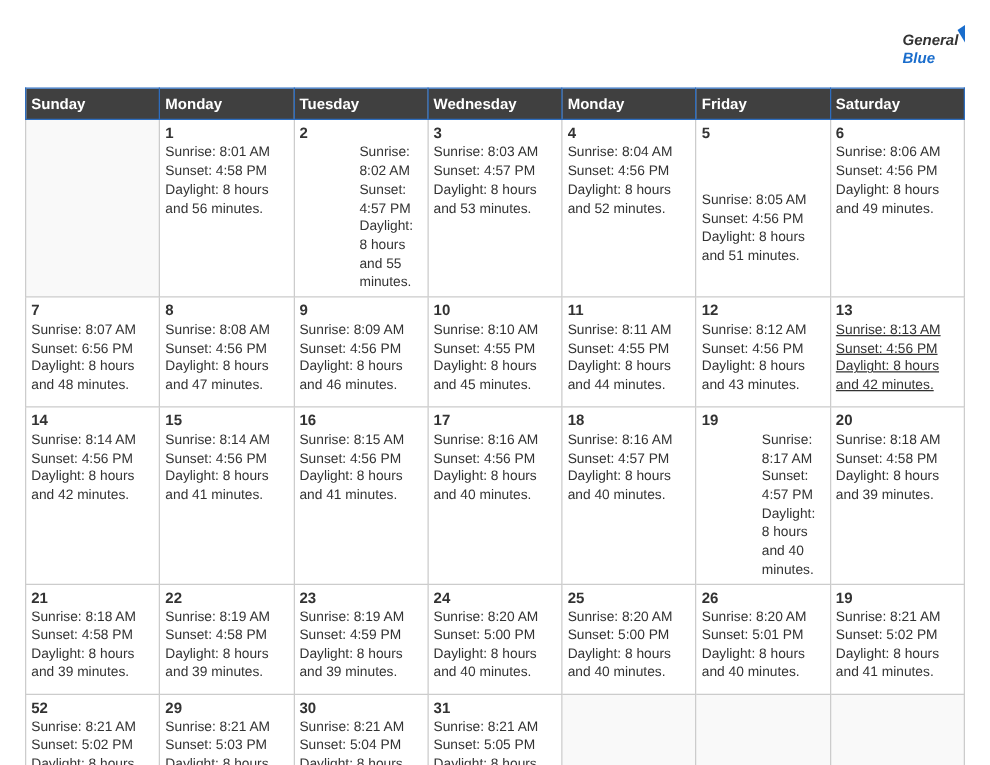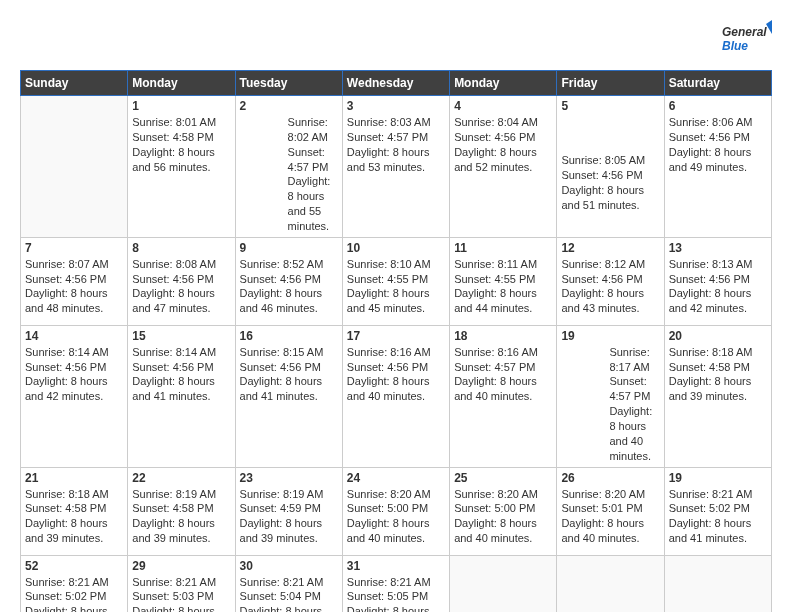--- a/index.html
+++ b/index.html
@@ -158,34 +158,34 @@
             <div class="day-info" style="white-space: pre-line;">Sunrise: 8:06 AM
 Sunset: 4:56 PM
 Daylight: 8 hours
 and 49 minutes.</div>
           </td>
         </tr>
         <tr>
           <td>
             <span class="day-num">7</span>
             <div class="day-info" style="white-space: pre-line;">Sunrise: 8:07 AM
-Sunset: 4:56 PM
+Sunset: 6:56 PM
 Daylight: 8 hours
 and 48 minutes.</div>
           </td>
           <td>
             <span class="day-num">8</span>
             <div class="day-info" style="white-space: pre-line;">Sunrise: 8:08 AM
 Sunset: 4:56 PM
 Daylight: 8 hours
 and 47 minutes.</div>
           </td>
           <td>
             <span class="day-num">9</span>
-            <div class="day-info" style="white-space: pre-line;">Sunrise: 8:52 AM
+            <div class="day-info" style="white-space: pre-line;">Sunrise: 8:09 AM
 Sunset: 4:56 PM
 Daylight: 8 hours
 and 46 minutes.</div>
           </td>
           <td>
             <span class="day-num">10</span>
             <div class="day-info" style="white-space: pre-line;">Sunrise: 8:10 AM
 Sunset: 4:55 PM
 Daylight: 8 hours
 and 45 minutes.</div>
@@ -199,21 +199,21 @@
           </td>
           <td>
             <span class="day-num">12</span>
             <div class="day-info" style="white-space: pre-line;">Sunrise: 8:12 AM
 Sunset: 4:56 PM
 Daylight: 8 hours
 and 43 minutes.</div>
           </td>
           <td>
             <span class="day-num">13</span>
-            <div class="day-info" style="white-space: pre-line;">Sunrise: 8:13 AM
+            <div class="day-info" style="white-space: pre-line; text-decoration: underline;">Sunrise: 8:13 AM
 Sunset: 4:56 PM
 Daylight: 8 hours
 and 42 minutes.</div>
           </td>
         </tr>
         <tr>
           <td>
             <span class="day-num">14</span>
             <div class="day-info" style="white-space: pre-line;">Sunrise: 8:14 AM
 Sunset: 4:56 PM

